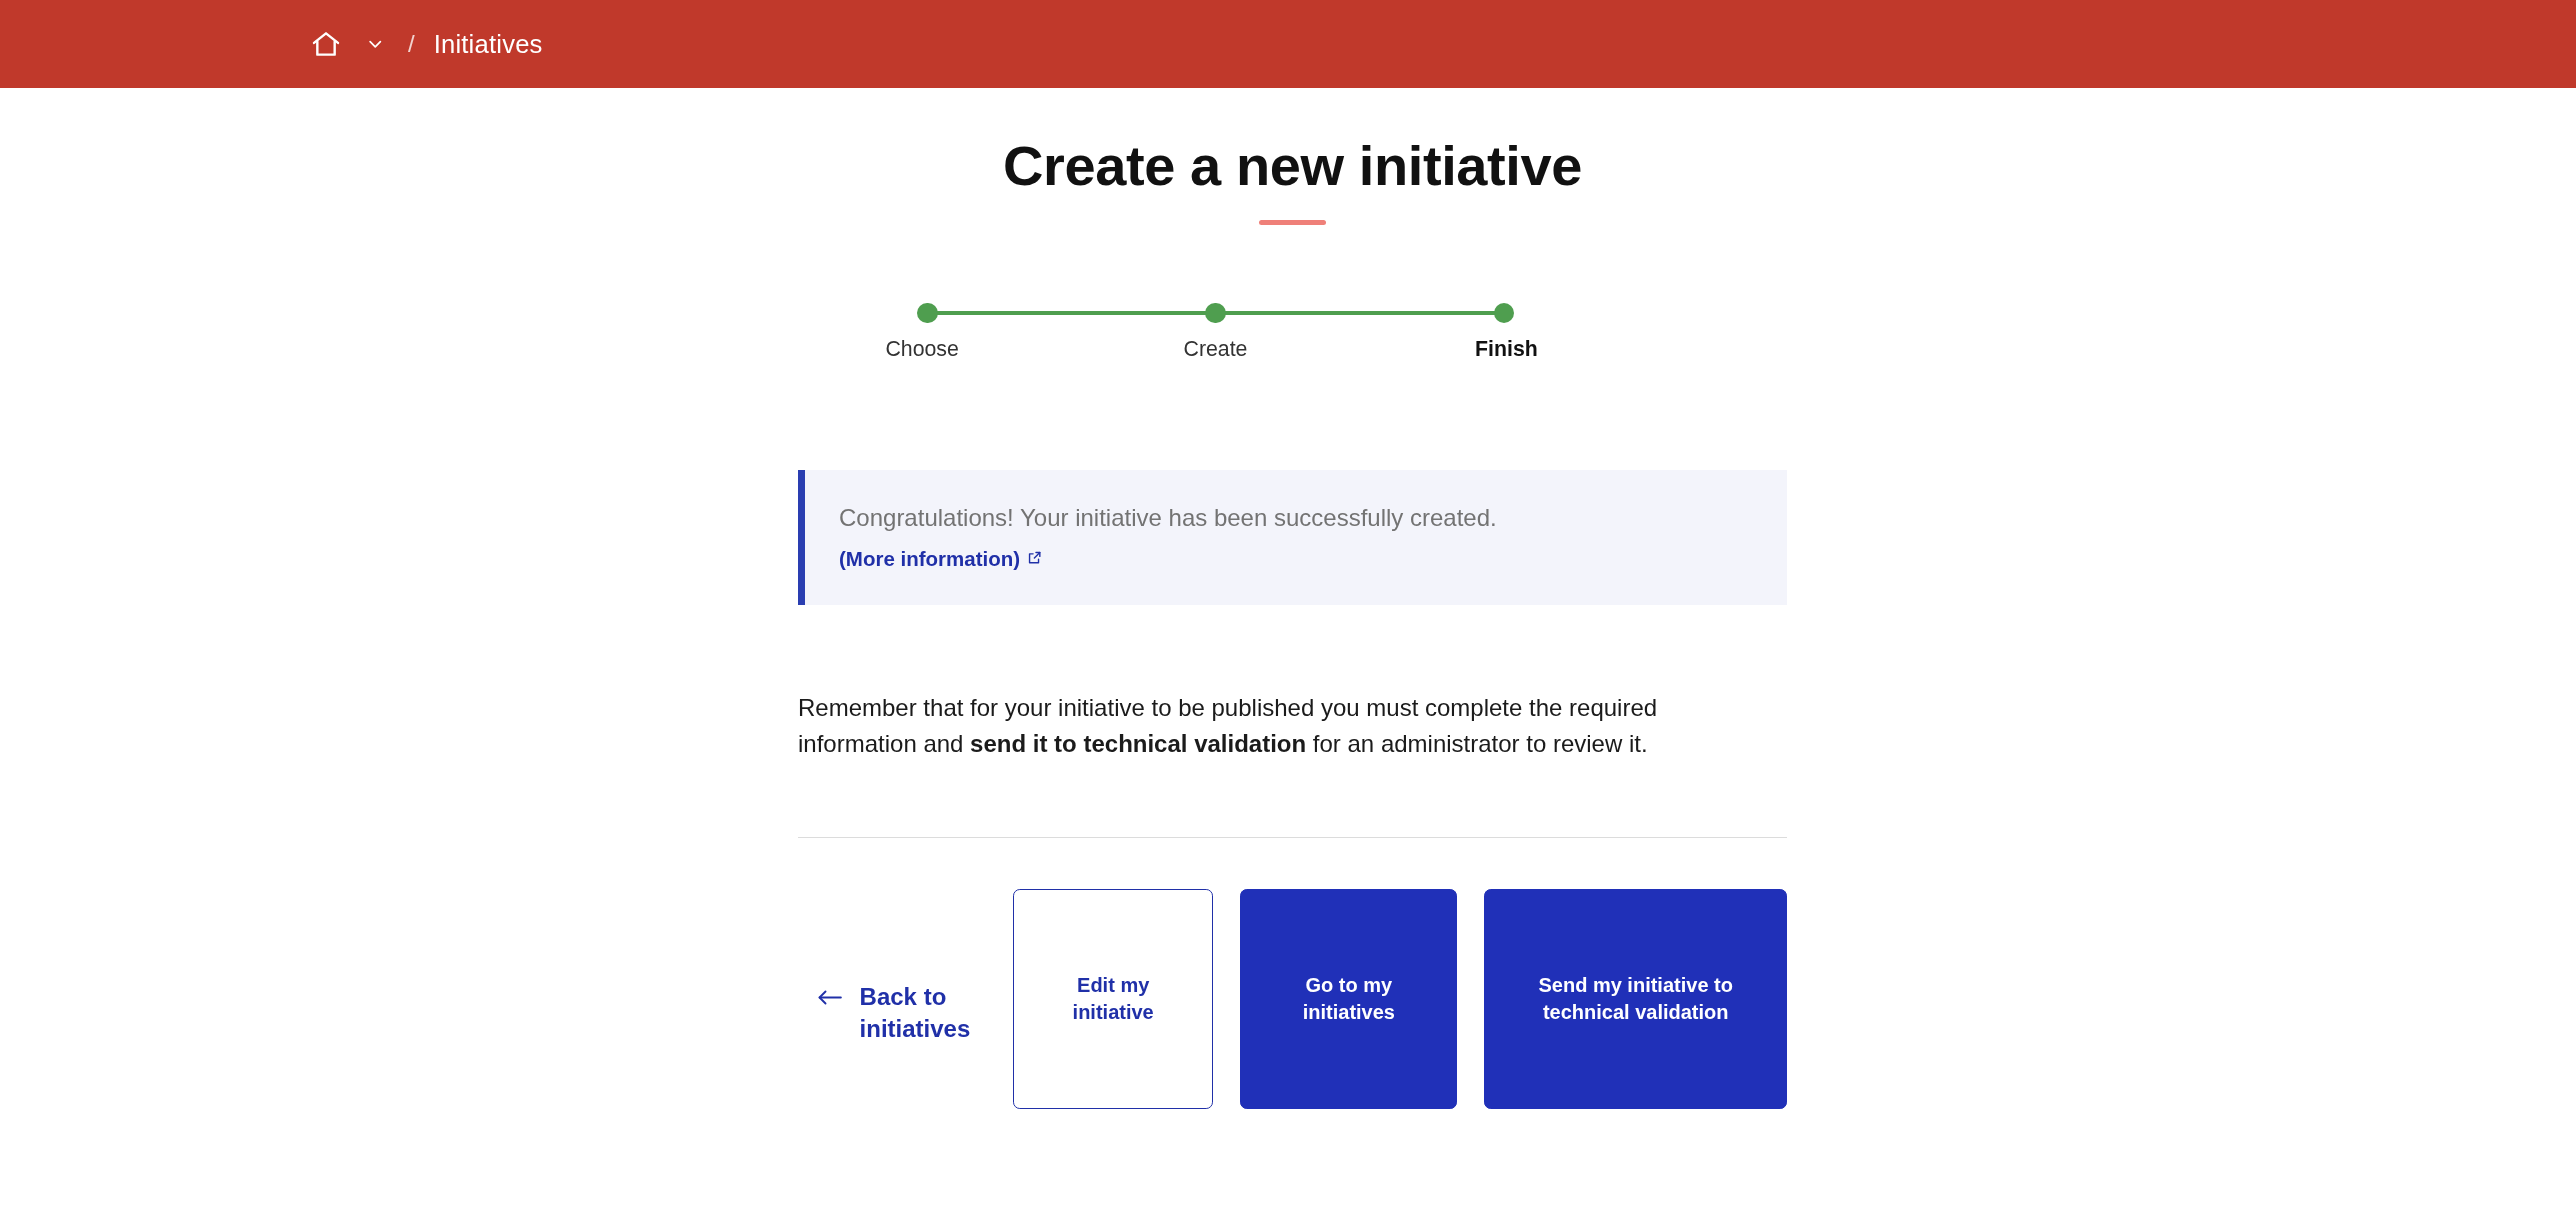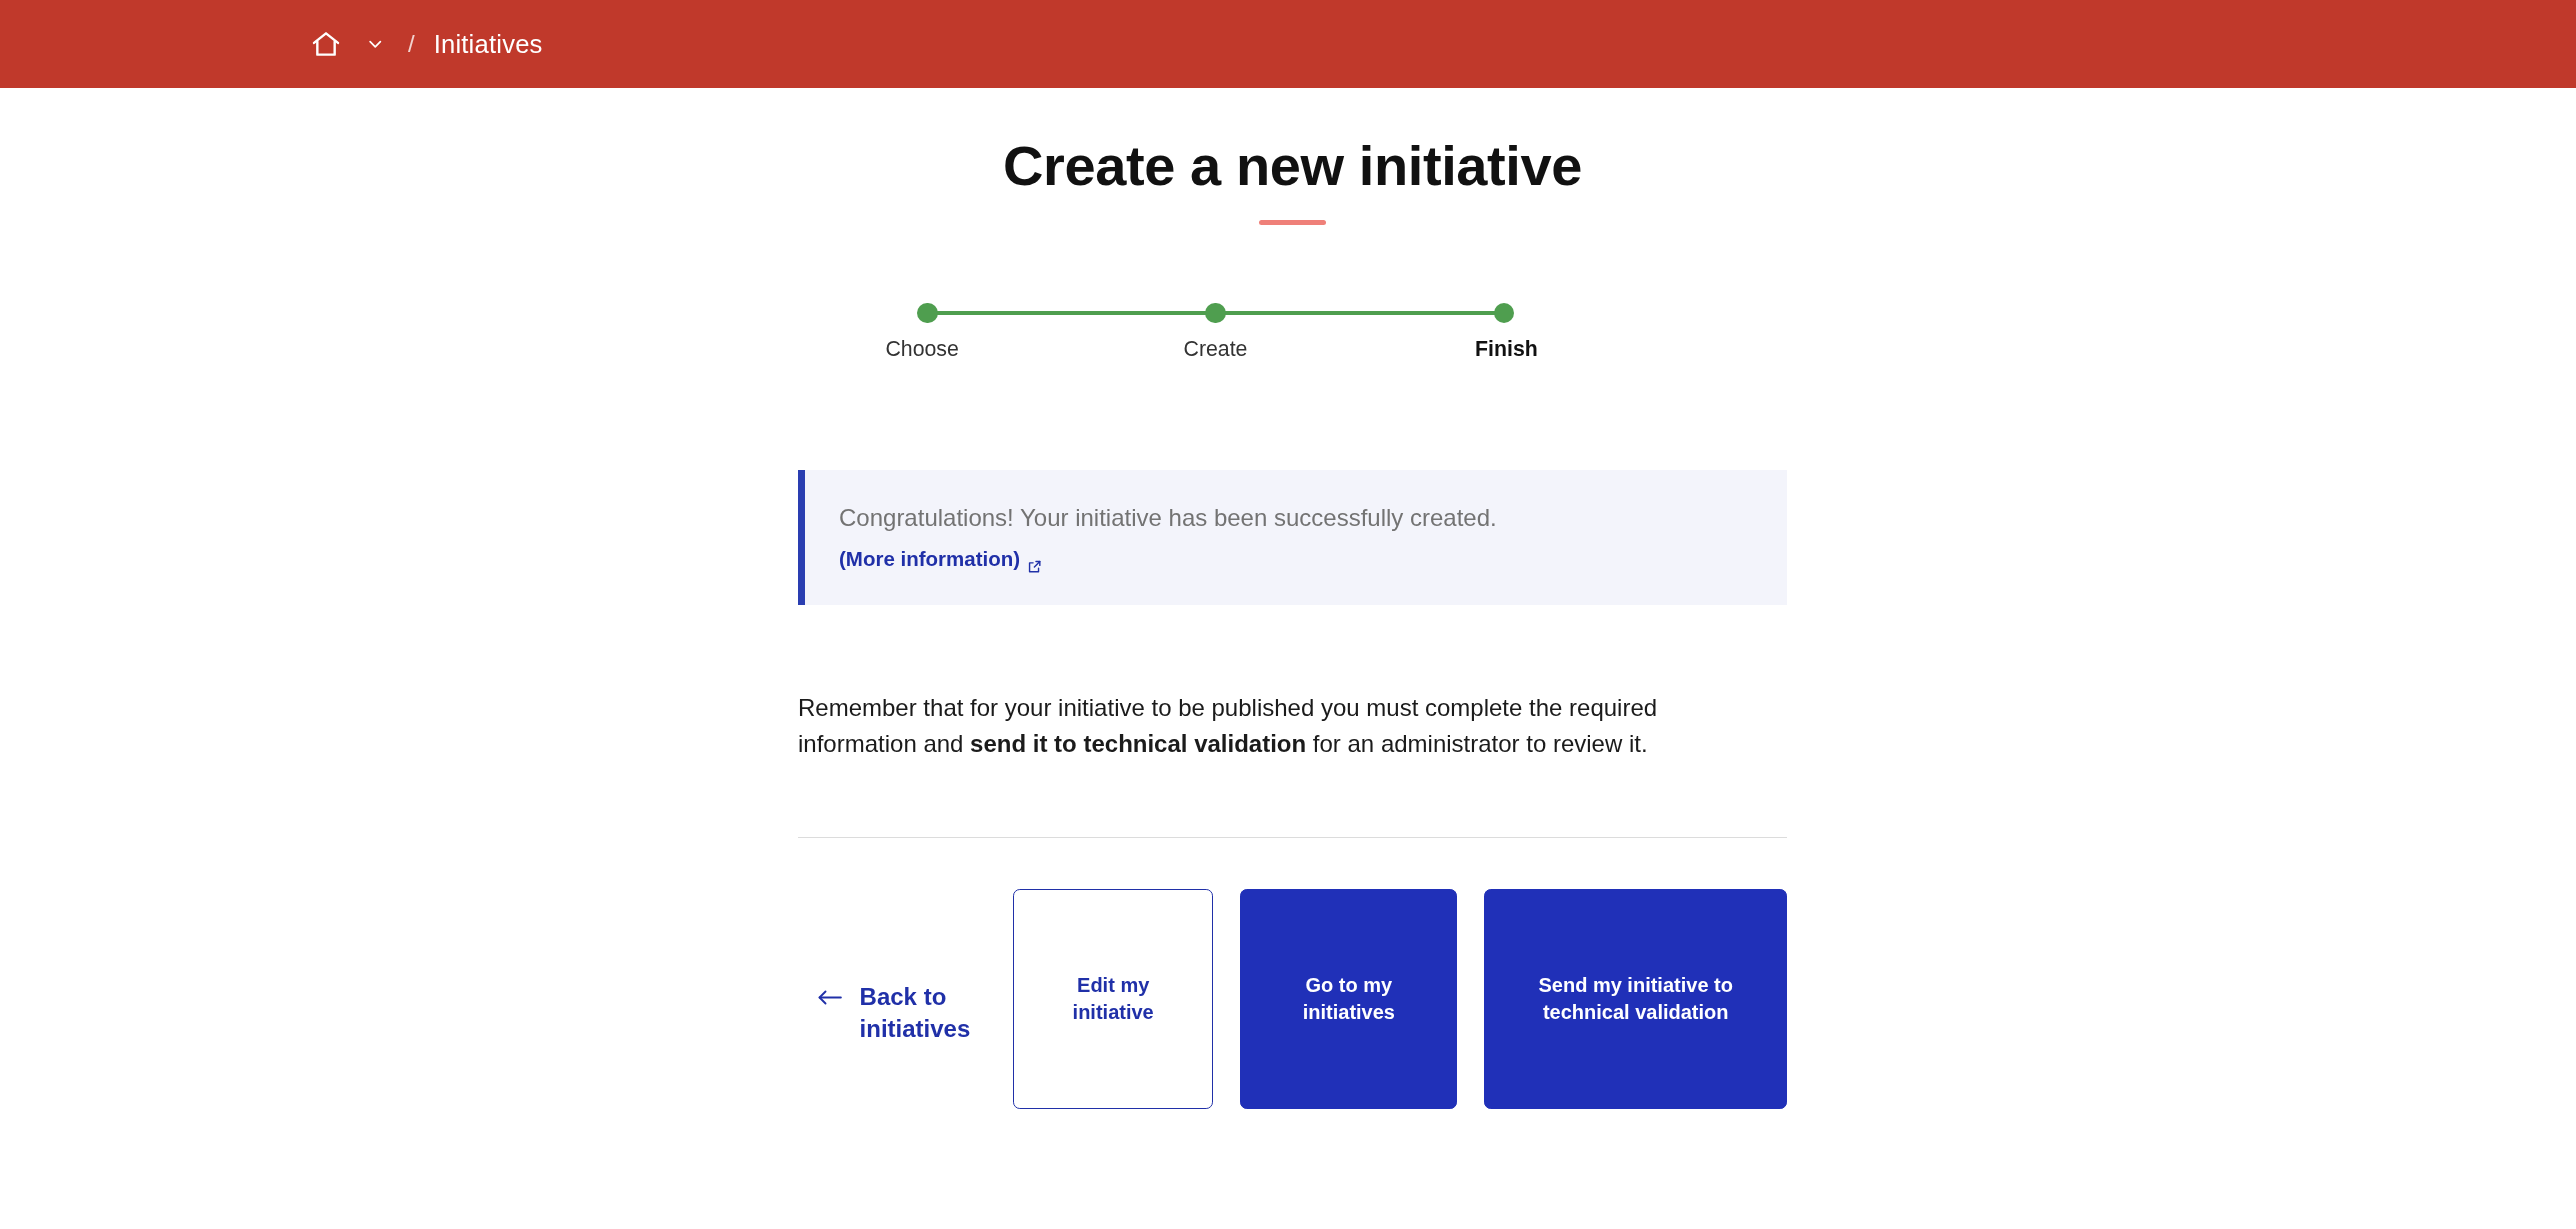--- a/index.html
+++ b/index.html
@@ -136,21 +136,21 @@
     padding: 32px 34px 34px 34px;
     min-height: 130px;
   }
   .callout-text {
     font-size: 24px;
     color: #737373;
     line-height: 1.3;
   }
   .callout-link {
     display: inline-flex;
-    align-items: flex-end;
+    align-items: flex-start;
     gap: 7px;
     margin-top: 13.6px;
     font-size: 20.5px;
     font-weight: bold;
     color: #2030a8;
     text-decoration: none;
     cursor: pointer;
   }
   .ext-icon { display: inline-block; width: 15.4px; height: 15.4px; }
 

